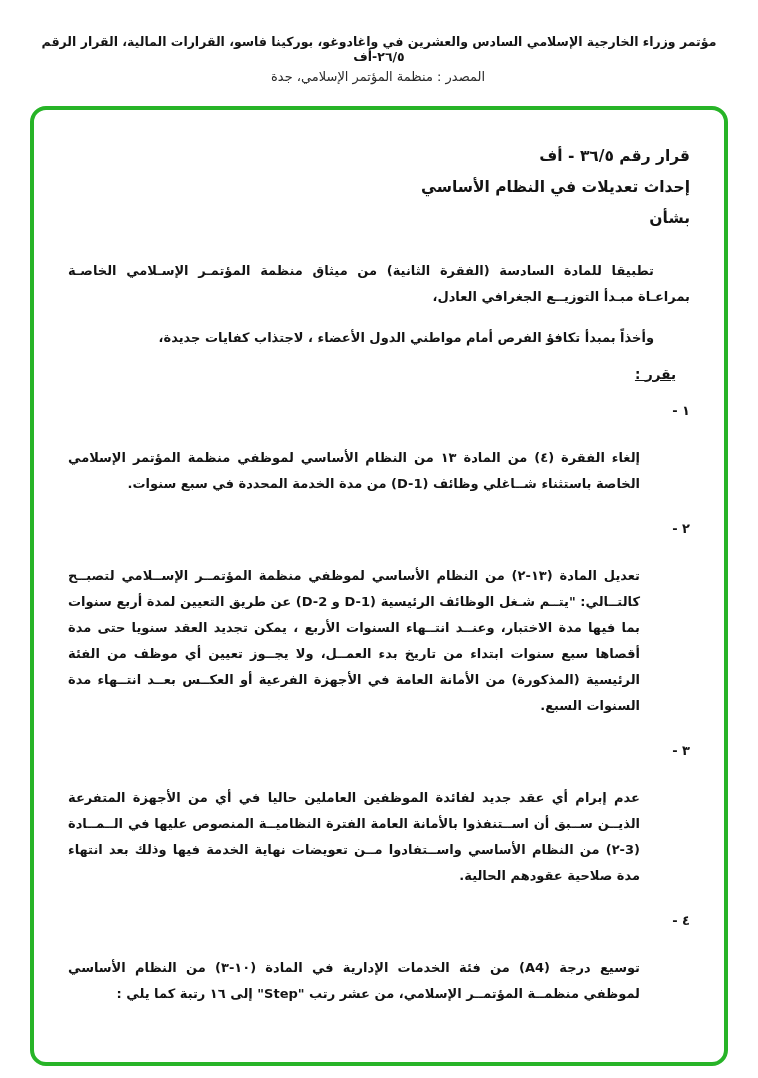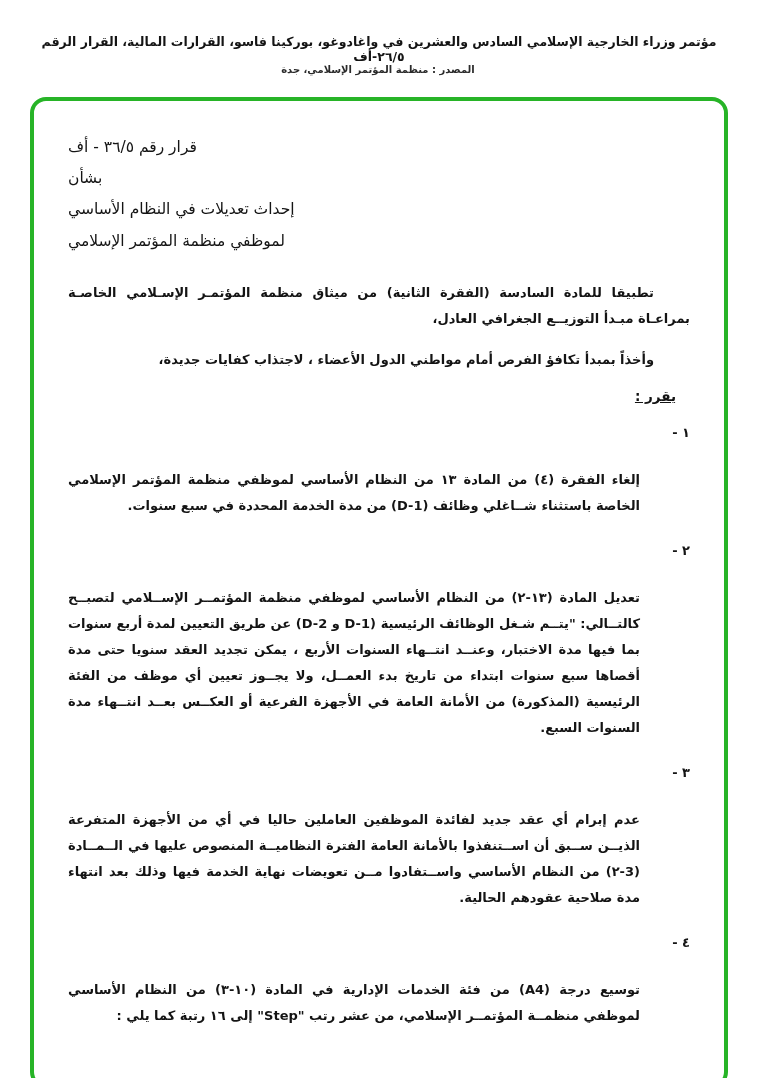--- a/index.html
+++ b/index.html
@@ -3,26 +3,26 @@
 <meta charset="utf-8">
 <style>
   html,body { margin:0; padding:0; background:#ffffff; }
   .page {
     width:758px; min-height:1078px; background:#fff; box-sizing:border-box;
     padding:34px 30px 18px 30px; position:relative;
     font-family:"DejaVu Sans", sans-serif; color:#141414;
   }
   .header { direction:rtl; text-align:center; }
   .header-line1 { font-size:12.5px; font-weight:700; letter-spacing:0; }
-  .header-line2 { font-size:10px; font-weight:700; margin-right:2px; color:#2a2a2a; }
+  .header-line2 { font-size:13px; font-weight:400; margin-top:5px; margin-right:2px; color:#2a2a2a; }
   .box {
     margin-top:22px; border:4px solid #27b427; border-radius:16px;
     padding:30px 34px 36px 34px; direction:rtl; min-height:840px; box-sizing:border-box;
   }
-  .titles { text-align:left; font-weight:400; font-size:15.5px; line-height:1.95; margin-bottom:24px; }
+  .titles { text-align:right; font-weight:700; font-size:15.5px; line-height:1.95; margin-bottom:24px; }
   .title-line { margin:1px 0; }
   .para {
     font-size:13px; font-weight:700; line-height:2; text-align:justify;
     text-indent:36px; margin:0 0 15px 0;
   }
   .decision { font-size:13.5px; font-weight:700; margin:4px 0 16px 0; text-indent:14px;text-decoration:underline; }
   .item { display:flex; direction:rtl; margin-bottom:19px; font-size:13px; font-weight:700; line-height:2; }
   .item-num { width:50px; flex:none; }
   .item-text { flex:1; text-align:justify;margin-top:47px; }
 </style>
@@ -33,23 +33,22 @@
 
   <div class="header">
     <div class="header-line1">مؤتمر وزراء الخارجية الإسلامي السادس والعشرين في واغادوغو، بوركينا فاسو، القرارات المالية، القرار الرقم ٢٦/٥-أف</div>
     <div class="header-line2">المصدر :  منظمة المؤتمر الإسلامي، جدة</div>
   </div>
 
   <div class="box" style="border-color: rgb(39, 180, 39);">
 
     <div class="titles">
       <div class="title-line">قرار رقم ٣٦/٥ - أف</div>
+      <div class="title-line">إحداث تعديلات في النظام الأساسي</div>
       <div class="title-line">بشأن</div>
-      <div class="title-line">إحداث تعديلات في النظام الأساسي</div>
-      <div class="title-line">لموظفي منظمة المؤتمر الإسلامي</div>
     </div>
 
     <p class="para">تطبيقا للمادة  السادسة (الفقرة الثانية) من ميثاق منظمة المؤتمـر الإسـلامي الخاصـة بمراعـاة مبـدأ التوزيــع الجغرافي العادل،</p>
     <p class="para">وأخذاً بمبدأ تكافؤ الفرص أمام مواطني الدول الأعضاء ، لاجتذاب كفايات جديدة،</p>
 
     <div class="decision">يقرر :</div>
 
     <div class="item">
       <div class="item-num">١ -</div>
       <div class="item-text">إلغاء الفقرة (٤) من المادة ١٣ من النظام الأساسي لموظفي منظمة المؤتمر الإسلامي الخاصة باستثناء شــاغلي وظائف (D-1) من مدة الخدمة المحددة في سبع سنوات.</div>

